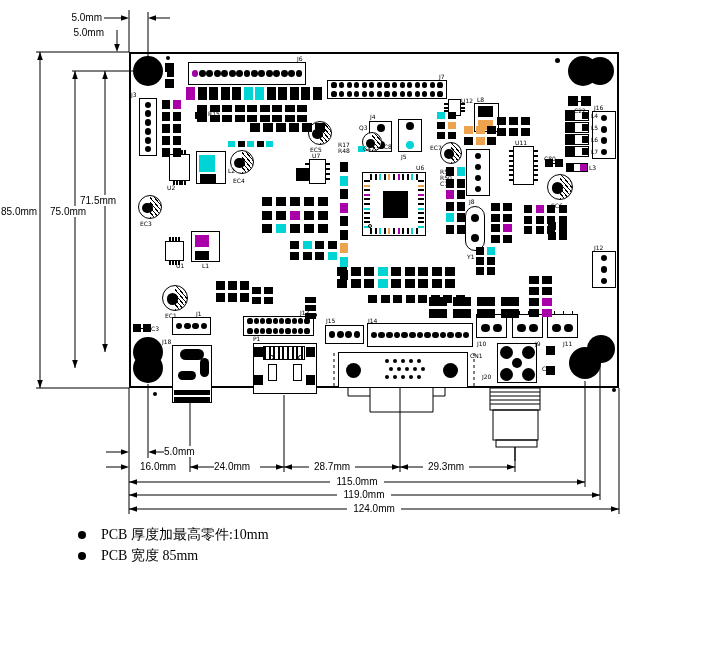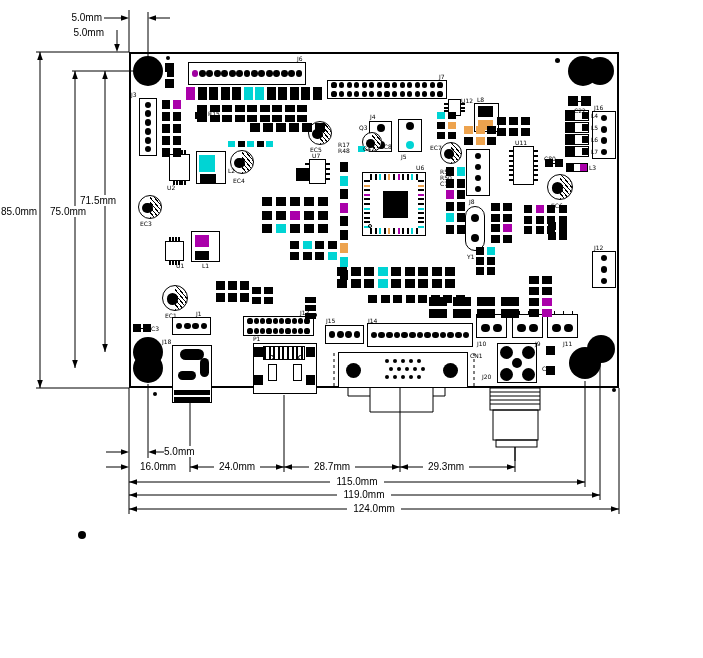--- a/index.html
+++ b/index.html
@@ -736,25 +736,30 @@
     </div>
 
 
   <div class="dim" style="left:58px;top:12px;width:44px;text-align:right;">5.0mm</div>
   <div class="dim" style="left:60px;top:27px;width:44px;text-align:right;">5.0mm</div>
   <div class="dim" style="left:1px;top:206px;">85.0mm</div>
   <div class="dim" style="left:50px;top:206px;">75.0mm</div>
   <div class="dim" style="left:80px;top:195px;">71.5mm</div>
   <div class="dim" style="left:164px;top:446px;">5.0mm</div>
   <div class="dim" style="left:140px;top:461px;">16.0mm</div>
-  <div class="dim" style="left:214px;top:461px;width:46px;text-align:center;">24.0mm</div>
+  <div class="dim" style="left:214px;top:461px;width:46px;text-align:left;">24.0mm</div>
   <div class="dim" style="left:309px;top:461px;width:46px;text-align:center;">28.7mm</div>
   <div class="dim" style="left:423px;top:461px;width:46px;text-align:center;">29.3mm</div>
   <div class="dim" style="left:330px;top:476px;width:54px;text-align:center;">115.0mm</div>
   <div class="dim" style="left:337px;top:489px;width:54px;text-align:center;">119.0mm</div>
   <div class="dim" style="left:347px;top:503px;width:54px;text-align:center;">124.0mm</div>
 
   <ul id="notes">
     <li>
         <span class="bdot"></span>
+        <span>PCB 厚度加最高零件:10mm</span>
+      </li>
+    <li>
+        <span class="bdot"></span>
+        <span>PCB 宽度 85mm</span>
       </li>
   </ul>
 </div>
 
 </body></html>

